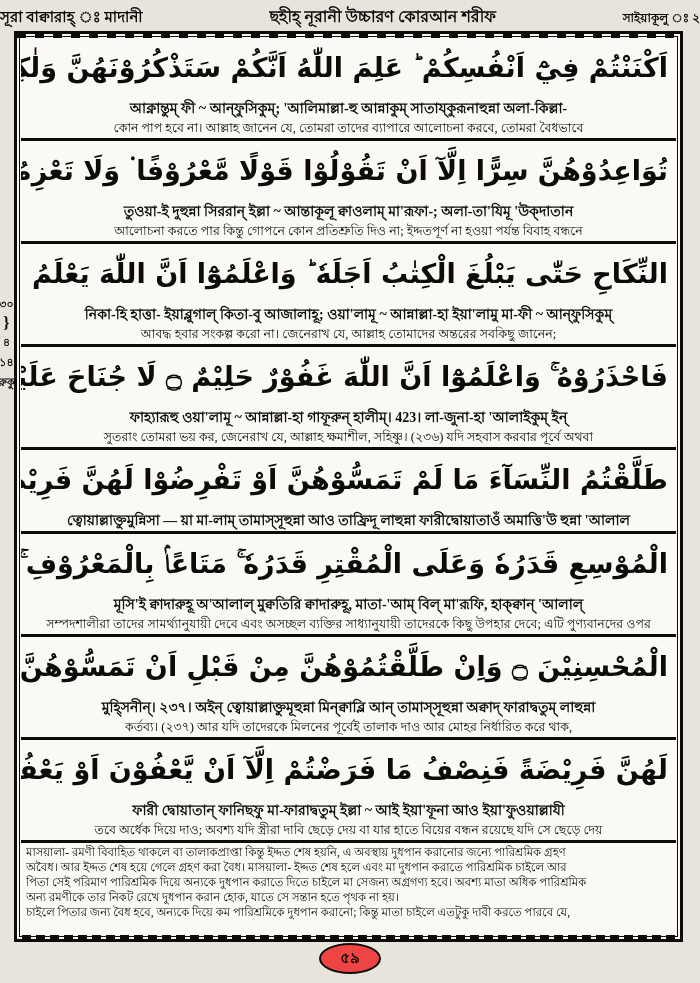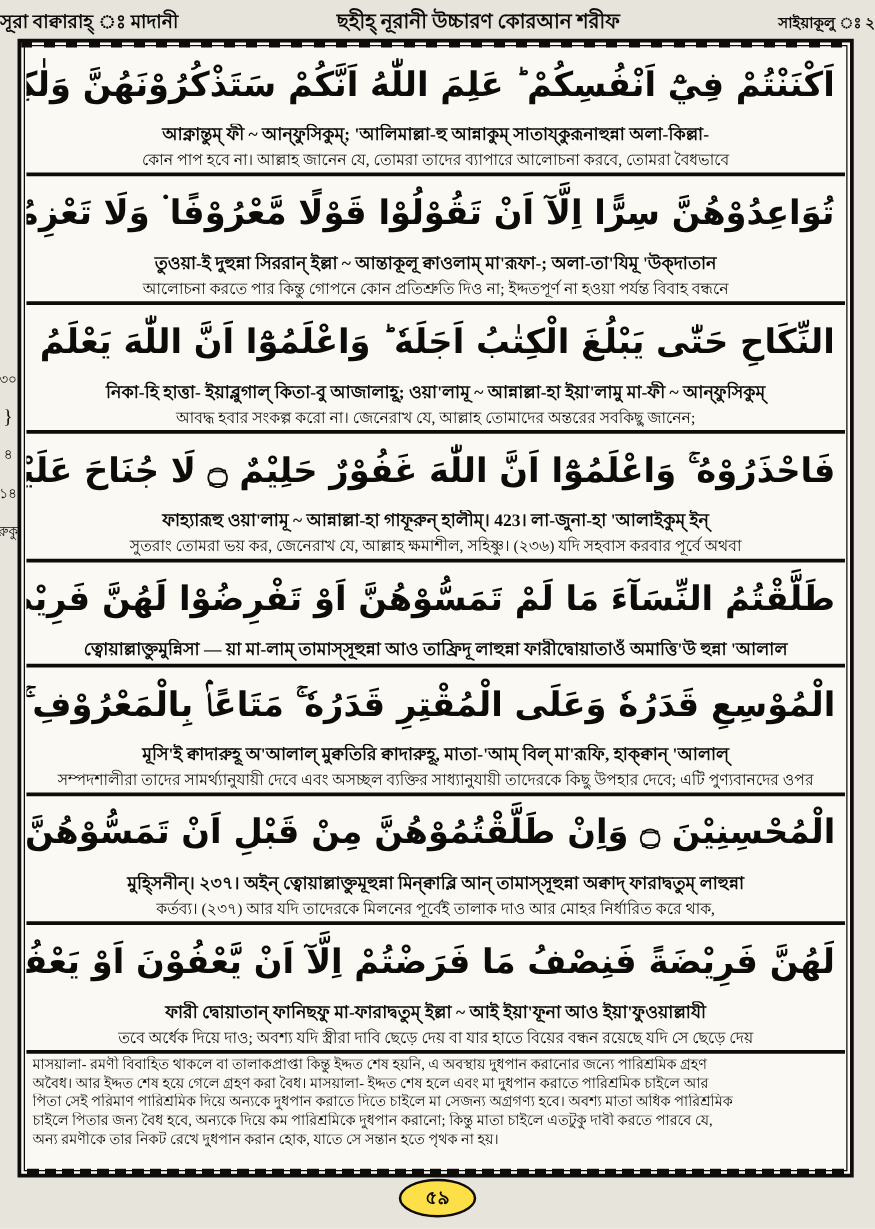--- a/index.html
+++ b/index.html
@@ -60,28 +60,28 @@
   }
   
   .footnote{flex:1 1 auto;padding:2px 5px 0 5px;overflow:hidden;}
   .footnote-line{
     font-size:11.5px;line-height:15px;white-space:nowrap;overflow:hidden;
   }
   
   .page-oval{
     position:absolute;left:50%;bottom:9px;transform:translateX(-50%);
     width:58px;height:27px;border:2px solid #0d0c0a;border-radius:50%;
-    background:#fde047;display:flex;align-items:center;justify-content:center;
+    background:#ef4444;display:flex;align-items:center;justify-content:center;
     font-weight:bold;font-size:15px;z-index:6;
   }
   
   .margin-marks{
     position:absolute;left:0;top:298px;width:13px;
-    display:flex;flex-direction:column;align-items:center;gap:19px;
-    font-weight:normal;font-size:11px;line-height:12px;z-index:4;text-align:center;
+    display:flex;flex-direction:column;align-items:center;gap:8px;
+    font-weight:bold;font-size:11px;line-height:12px;z-index:4;text-align:center;
   }
   .margin-marks .brace{font-size:16px;line-height:10px;}
 </style>
 </head>
 <body>
 
 <div class="running-header">
   <span class="rh-left">সূরা বাক্বারাহ্ ঃ মাদানী</span>
   <span class="rh-center">ছহীহ্ নূরানী উচ্চারণ কোরআন শরীফ</span>
   <span class="rh-right">সাইয়াকূলু ঃ ২</span>
@@ -146,22 +146,22 @@
     <div class="block">
       <div class="arabic-line">لَهُنَّ فَرِيْضَةً فَنِصْفُ مَا فَرَضْتُمْ اِلَّآ اَنْ يَّعْفُوْنَ اَوْ يَعْفُوَا الَّذِيْ</div>
       <div class="translit-line">ফারী দ্বোয়াতান্ ফানিছফু মা-ফারাদ্বতুম্ ইল্লা ~ আই ইয়া'ফূনা আও ইয়া'ফুওয়াল্লাযী</div>
       <div class="translation-line">তবে অর্ধেক দিয়ে দাও; অবশ্য যদি স্ত্রীরা দাবি ছেড়ে দেয় বা যার হাতে বিয়ের বন্ধন রয়েছে যদি সে ছেড়ে দেয়</div>
     </div>
 
     <div class="footnote">
       <div class="footnote-line">মাসয়ালা- রমণী বিবাহিত থাকলে বা তালাকপ্রাপ্তা কিন্তু ইদ্দত শেষ হয়নি, এ অবস্থায় দুধপান করানোর জন্যে পারিশ্রমিক গ্রহণ</div>
       <div class="footnote-line">অবৈধ। আর ইদ্দত শেষ হয়ে গেলে গ্রহণ করা বৈধ। মাসয়ালা- ইদ্দত শেষ হলে এবং মা দুধপান করাতে পারিশ্রমিক চাইলে আর</div>
       <div class="footnote-line">পিতা সেই পরিমাণ পারিশ্রমিক দিয়ে অন্যকে দুধপান করাতে দিতে চাইলে মা সেজন্য অগ্রগণ্য হবে। অবশ্য মাতা অধিক পারিশ্রমিক</div>
+      <div class="footnote-line">অন্য রমণীকে তার নিকট রেখে দুধপান করান হোক, যাতে সে সন্তান হতে পৃথক না হয়।</div>
       <div class="footnote-line">চাইলে পিতার জন্য বৈধ হবে, অন্যকে দিয়ে কম পারিশ্রমিকে দুধপান করানো; কিন্তু মাতা চাইলে এতটুকু দাবী করতে পারবে যে,</div>
-      <div class="footnote-line">অন্য রমণীকে তার নিকট রেখে দুধপান করান হোক, যাতে সে সন্তান হতে পৃথক না হয়।</div>
     </div>
 
   </div>
 </div>
 
 <div class="page-oval">
   <span>৫৯</span>
 </div>
 
 </body></html>

